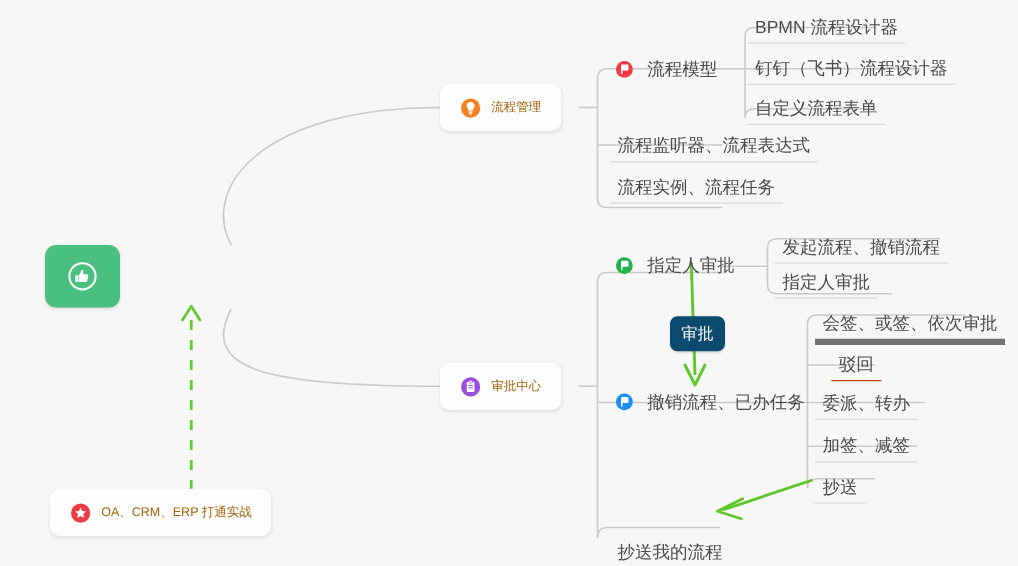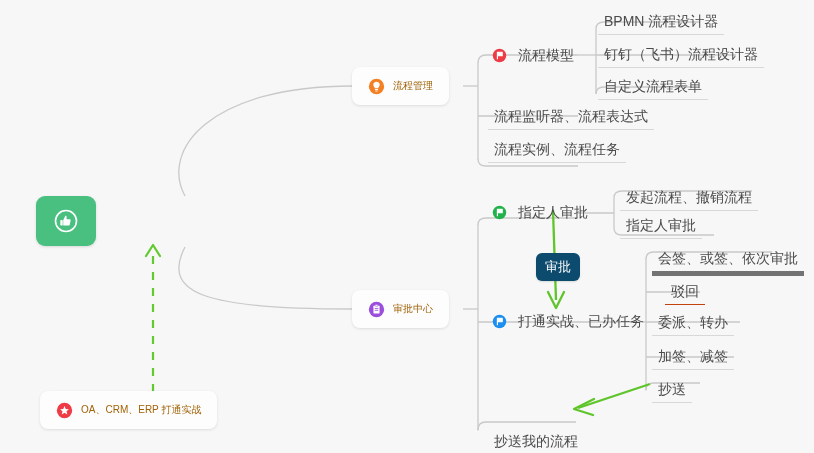--- a/index.html
+++ b/index.html
@@ -214,21 +214,21 @@
     <span class="label">指定人审批</span>
   </div>
 
   <div class="leaf withicon" style="left:492px;top:312px;">
     <span class="ico" style="vertical-align:-3px;">
       <svg width="15" height="15" viewBox="0 0 20 20">
         <circle cx="10" cy="10" r="9" fill="#1c8ef0"></circle>
         <path d="M7.2 5.2 L7.2 15 M7.2 5.6 L13.6 5.6 L13.6 10.4 L7.2 10.4 Z" stroke="#ffffff" stroke-width="1.5" fill="#ffffff" stroke-linejoin="round"></path>
       </svg>
     </span>
-    <span class="label" style="margin-left:7px;">打通实战、已办任务</span>
+    <span class="label" style="margin-left:7px;">撤销流程、已办任务</span>
   </div>
   <div class="leaf" style="left:652px;top:249px;border-bottom:5px solid #737373;">
     <span class="label">会签、或签、依次审批</span>
   </div>
   <div class="leaf" style="left:652px;top:282px;border-bottom:1px solid #c2410c;margin-left:13px;">
     <span class="label">驳回</span>
   </div>
   <div class="leaf" style="left:652px;top:313px;border-bottom:1px solid #d8d8d8;">
     <span class="label">委派、转办</span>
   </div>

